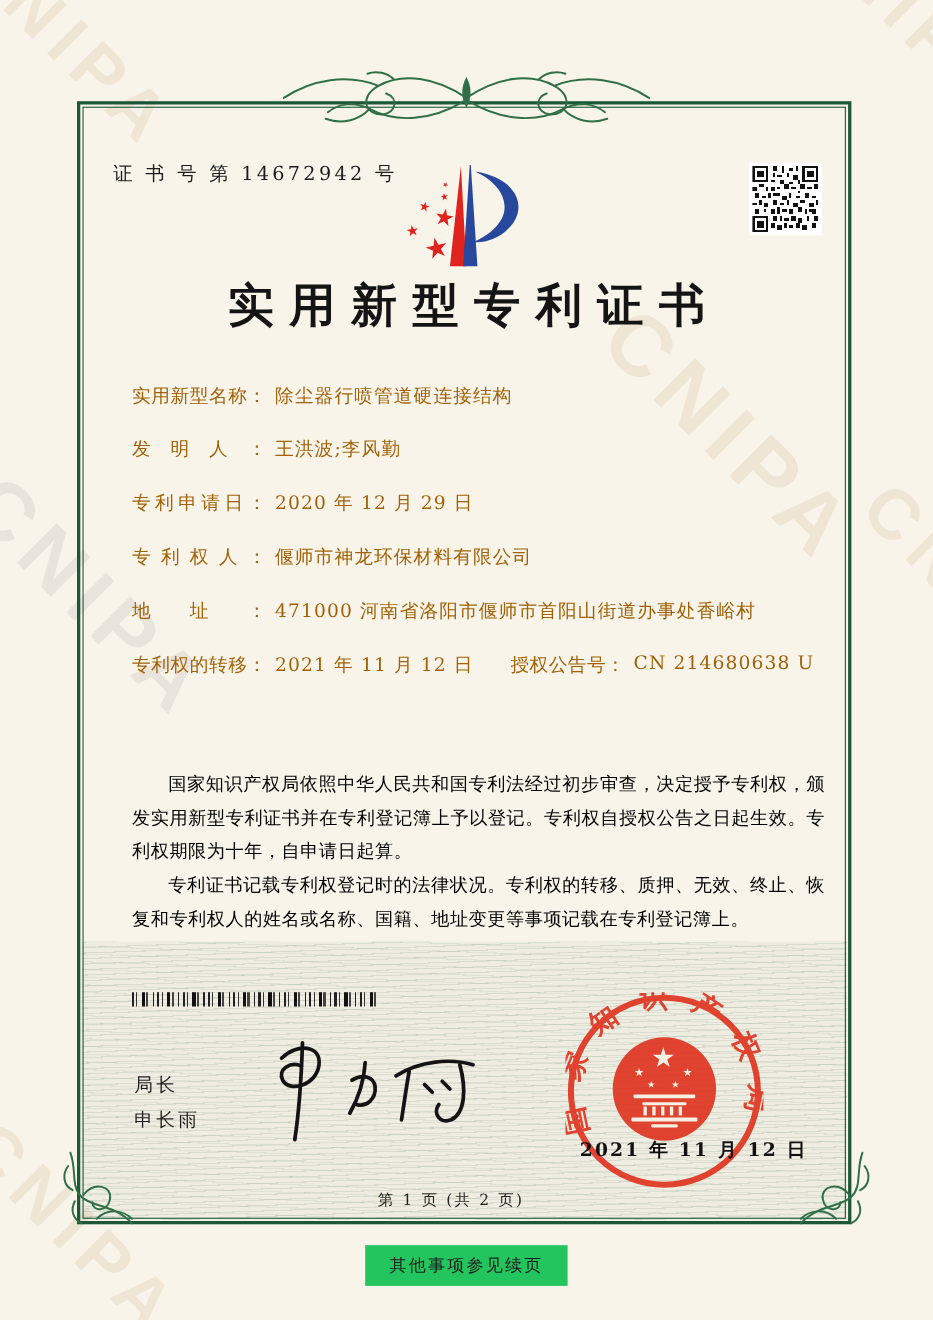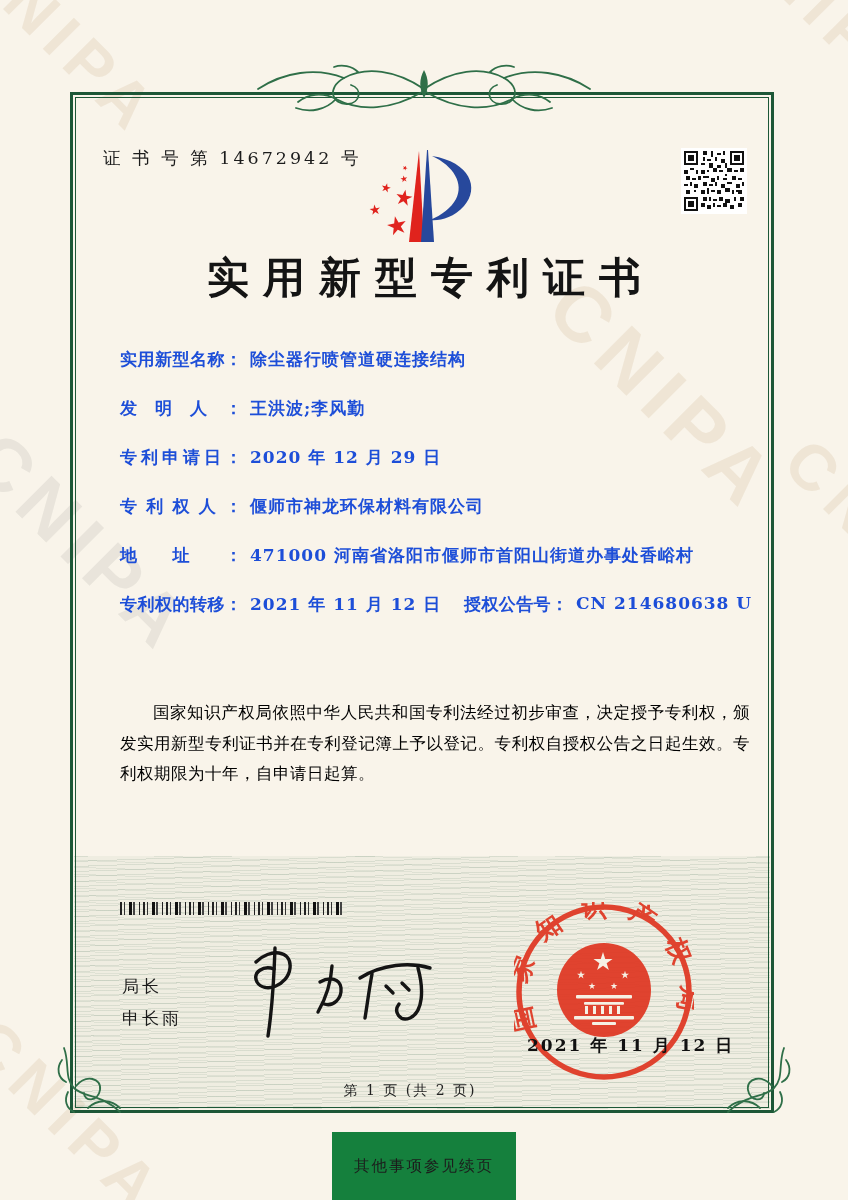--- a/index.html
+++ b/index.html
@@ -48,21 +48,21 @@
     position:absolute;left:0;top:250px;width:848px;text-align:center;
     font-size:42px;font-weight:bold;letter-spacing:14px;text-indent:14px;
     color:#141414;
   }
 
   .logo{position:absolute;left:352px;top:146px;width:150px;height:106px;}
   .qr{position:absolute;left:681px;top:148px;width:66px;height:66px;background:#fff;padding:3px;box-sizing:border-box;}
   .qr svg{width:60px;height:60px;display:block;}
 
   .fields{position:absolute;left:120px;top:348px;width:640px;}
-  .frow{height:49px;font-size:17px;color:#1d4ed8;position:relative;font-weight:bold;}
+  .frow{height:49px;font-size:17px;color:#a16207;position:relative;}
   .flabel{
     display:inline-block;width:122px;
     text-align:justify;text-align-last:justify;
     vertical-align:top;
   }
   .fvalue{margin-left:8px;letter-spacing:1px;}
   .pair2{position:absolute;left:344px;top:0;}
 
   .bodytext{
     position:absolute;left:120px;top:698px;width:630px;
@@ -93,21 +93,21 @@
     position:absolute;left:527px;top:1034px;width:215px;
     font-size:17px;letter-spacing:2px;color:#111;font-weight:bold;
   }
 
   .page-num{
     position:absolute;left:0;top:1082px;width:820px;text-align:center;
     font-size:14px;letter-spacing:2px;color:#222;
   }
   .continuation{
     position:absolute;left:424px;top:1132px;transform:translateX(-50%);
-    background:#15803d;padding:24px 22px;font-size:15.5px;letter-spacing:2px;color:#1c1c1c;
+    background:#22c55e;padding:8px 22px;font-size:15.5px;letter-spacing:2px;color:#1c1c1c;
   }
 </style>
 </head>
 <body>
 
 <div class="wm wm-tan" style="left:-60px;top:0px;">CNIPA</div>
 <div class="wm wm-tan" style="left:700px;top:-30px;">CNIPA</div>
 <div class="wm wm-tan" style="left:520px;top:350px;font-size:78px;">CNIPA</div>
 <div class="wm wm-gray" style="left:-55px;top:500px;font-size:74px;">CNIPA</div>
 <div class="wm wm-tan" style="left:760px;top:500px;">CNIPA</div>
@@ -226,20 +226,21 @@
   <div class="frow">
     <span class="flabel">专利权的转移：</span><span class="fvalue">2021 年 11 月 12 日</span>
     <span class="pair2">
       <span class="flabel" style="width:104px;">授权公告号：</span><span class="fvalue">CN 214680638 U</span>
     </span>
   </div>
 </div>
 
 <div class="bodytext">
   <p>国家知识产权局依照中华人民共和国专利法经过初步审查，决定授予专利权，颁发实用新型专利证书并在专利登记簿上予以登记。专利权自授权公告之日起生效。专利权期限为十年，自申请日起算。</p>
+  <p>专利证书记载专利权登记时的法律状况。专利权的转移、质押、无效、终止、恢复和专利权人的姓名或名称、国籍、地址变更等事项记载在专利登记簿上。</p>
 </div>
 
 <div class="barcode"></div>
 
 <div class="signer">
   <div>局长</div>
   <div>申长雨</div>
 </div>
 
 <svg class="signature" viewBox="0 0 240 105">

